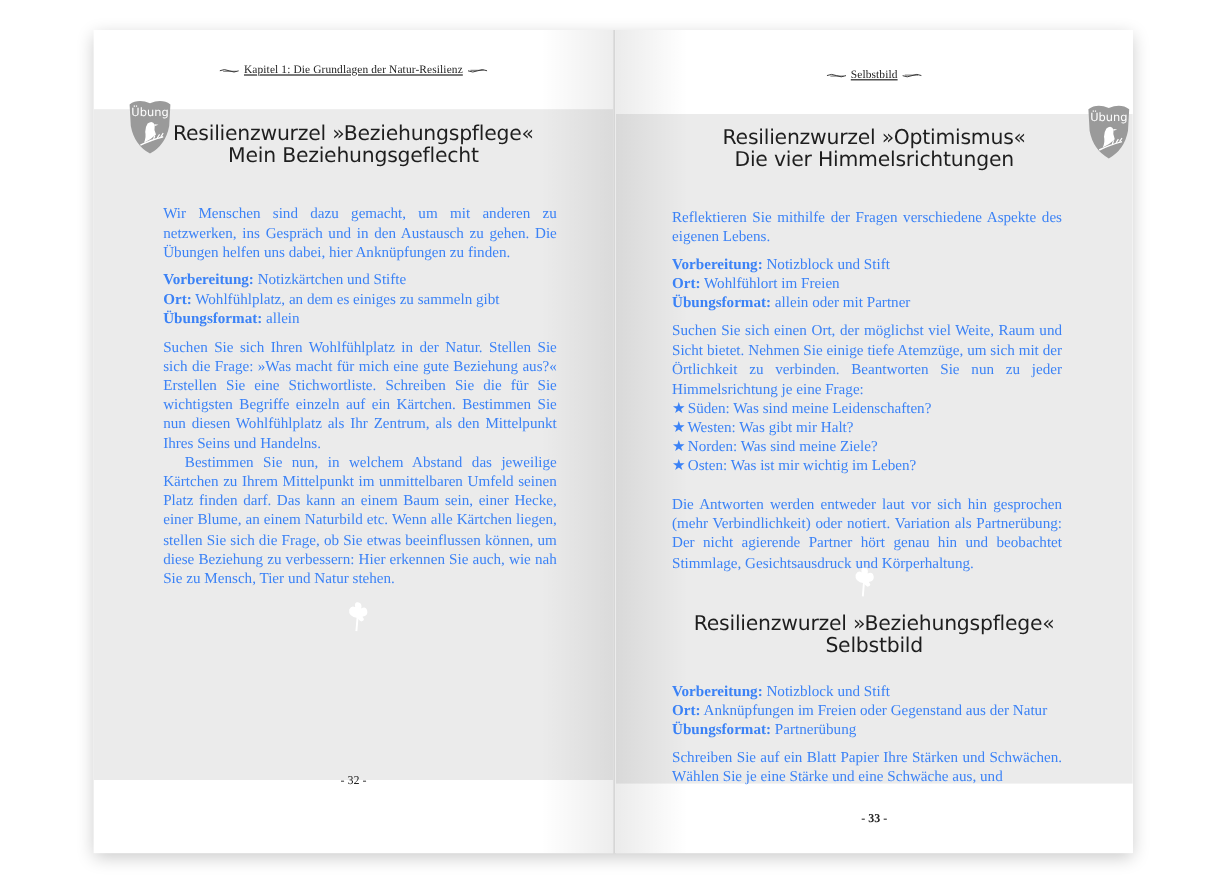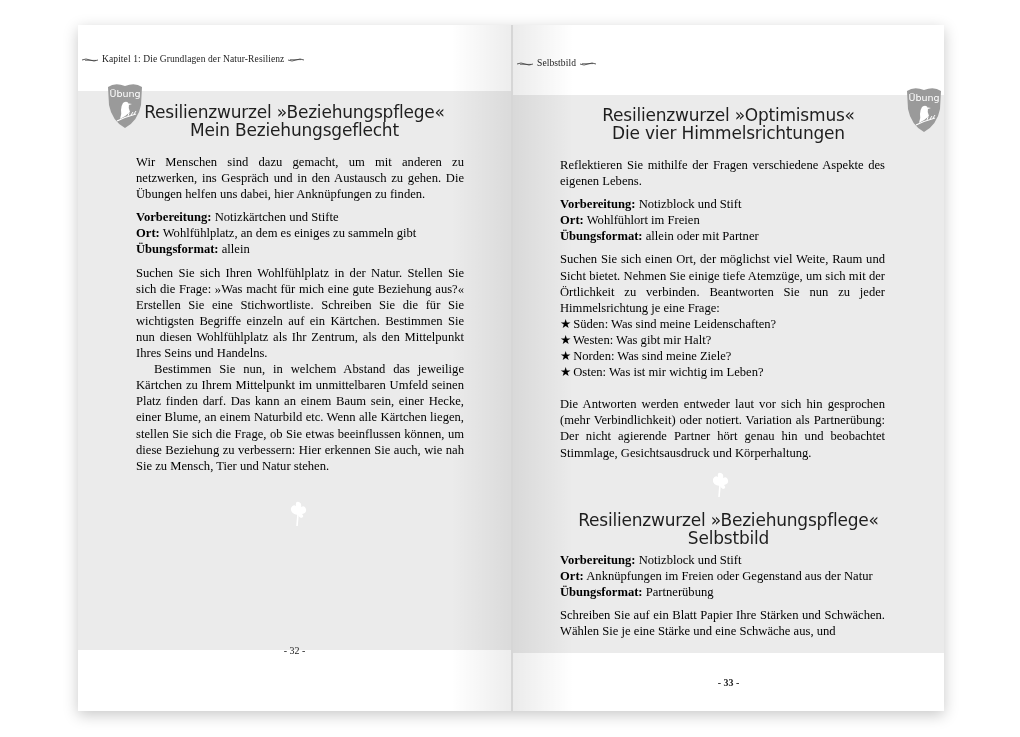--- a/index.html
+++ b/index.html
@@ -32,42 +32,43 @@
     position: absolute; left: 433px; top: 0; width: 2px; height: 686px;
     background: #d6d6d6;
   }
   .band {
     position: absolute; left: 0; right: 0; background: #ebebeb;
   }
   .page.left .band { top: 66px; height: 559px; }
   .page.right .band { top: 70px; height: 558px; }
 
   .running-head {
-    position: absolute; left: 0; right: 0; text-align: left;
+    position: absolute; left: 0; right: 0; text-align: center;
     font-family: "Liberation Serif", serif; font-size: 9.5px; color: #222;
     letter-spacing: 0.1px;
+    text-decoration: underline;
   }
   .page.left .running-head { top: 29px; }
   .page.right .running-head { top: 33px; }
   .running-head .orn { display: inline-block; width: 16px; height: 4px; vertical-align: middle; margin: 0 4px; }
 
   .badge {
     position: absolute; width: 40px; height: 48px; margin-left: 18px;
   }
   .page.left .badge { left: 9px; top: 56px; }
   .page.right .badge { left: 373px; top: 60px; }
 
   .section-title {
     position: absolute; left: 40px; right: 40px; text-align: center;
     font-family: "DejaVu Sans", sans-serif; font-weight: normal;
     font-size: 17px; line-height: 18px; color: #1e1e1e; letter-spacing: -0.2px;
   }
   .body-text {
     position: absolute; font-family: "Liberation Serif", serif;
-    font-size: 12.6px; line-height: 16.1px; color: #000000; text-align: justify;
+    font-size: 12.6px; line-height: 16.1px; color: #3b82f6; text-align: justify; margin-top: 16px;
   }
   .page.left .body-text { left: 58px; width: 328px; }
   .page.right .body-text { left: 47px; width: 325px; }
   .body-text p { margin: 0; }
   .body-text .indent { text-indent: 18px; }
   .meta-line b { font-weight: bold; }
   .star { display: inline-block; width: 10px; }
   .leaf {
     position: absolute; width: 22px; height: 28px;
   }

